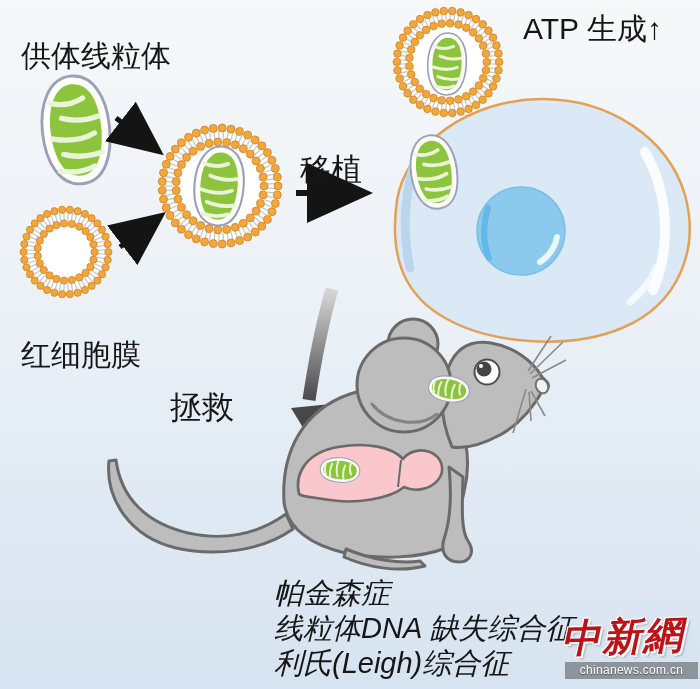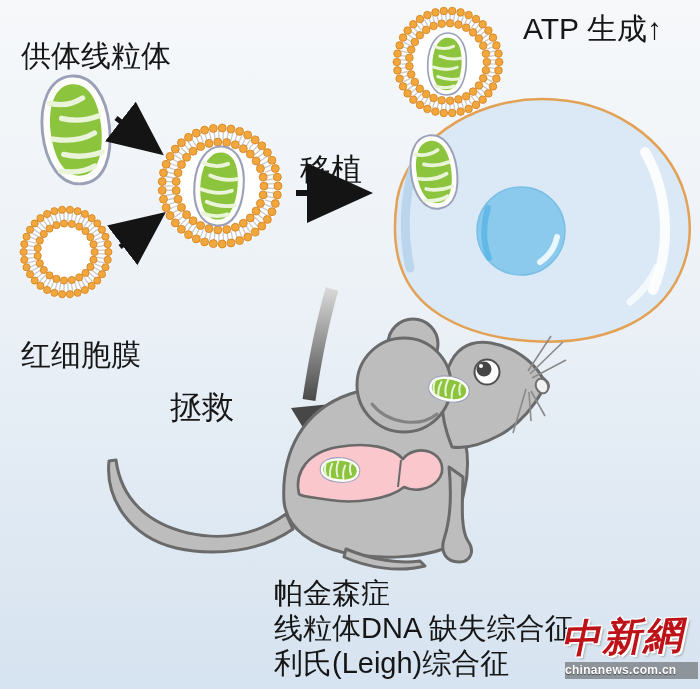--- a/index.html
+++ b/index.html
@@ -9,30 +9,30 @@
     font-family:"Liberation Sans","DejaVu Sans",sans-serif;
     padding-left:47px;
   }
   svg{position:absolute;left:0;top:0;}
   .lbl{position:absolute;color:#161616;white-space:nowrap;}
   #lbl-donor{left:21px;top:36px;font-size:30px;}
   #lbl-rbc{left:21px;top:308px;font-size:30px;margin-top:27px;}
   #lbl-transplant{left:300px;top:149px;font-size:31px;}
   #lbl-rescue{left:170px;top:348px;font-size:32px;margin-top:38px;}
   #lbl-effects{left:507px;top:8px;font-size:30px;line-height:41px;margin-left:16px;}
-  #lbl-diseases{left:274px;top:576px;font-size:29px;line-height:35px;}
+  #lbl-diseases{left:274px;top:576px;font-size:29px;line-height:35px;font-style:italic;}
   .logo-cn{
     position:absolute;left:561px;top:610px;font-size:39px;font-weight:bold;font-style:italic;
     font-family:"DejaVu Serif","Liberation Serif",serif;color:var(--logo-red,#bc1218);letter-spacing:2px;
     text-shadow:2px 2px 0 #fff,-1px -1px 0 #fff,1px -1px 0 #fff,-1px 1px 0 #fff,3px 3px 2px rgba(120,120,120,.5);
     transform:rotate(-2deg);white-space:nowrap;
   }
   .logo-site{
     position:absolute;left:565px;top:662px;width:133px;height:17px;background:#8e949c;
-    color:#fff;font-size:12px;font-weight:bold;text-align:left;line-height:17px;
+    color:#fff;font-size:12px;font-weight:normal;text-align:center;line-height:17px;
     text-shadow:0 1px 1px #4a4a4a;letter-spacing:.3px;white-space:nowrap;
   }
   
   .mito-outer{fill:#fdfef9;stroke:var(--mito-outline,#9aa0b8);stroke-width:3.5;}
   .mito-inner{fill:var(--mito-green,#8cc43d);}
   .mito-crista{fill:none;stroke:var(--mito-crista,#eaf4d8);stroke-width:6.5;stroke-linecap:round;}
   .bead{fill:var(--membrane-bead,#f2a73d);stroke:var(--membrane-bead-edge,#d07f1f);stroke-width:.8;}
   .tail{stroke:var(--membrane-tail,#c9c9c9);stroke-width:1.3;}
   .vesicle-core{fill:#ffffff;}
   .cell-body{fill:var(--cell-fill,#dbe9f7);stroke:var(--cell-outline,#e2a155);stroke-width:2.5;}

